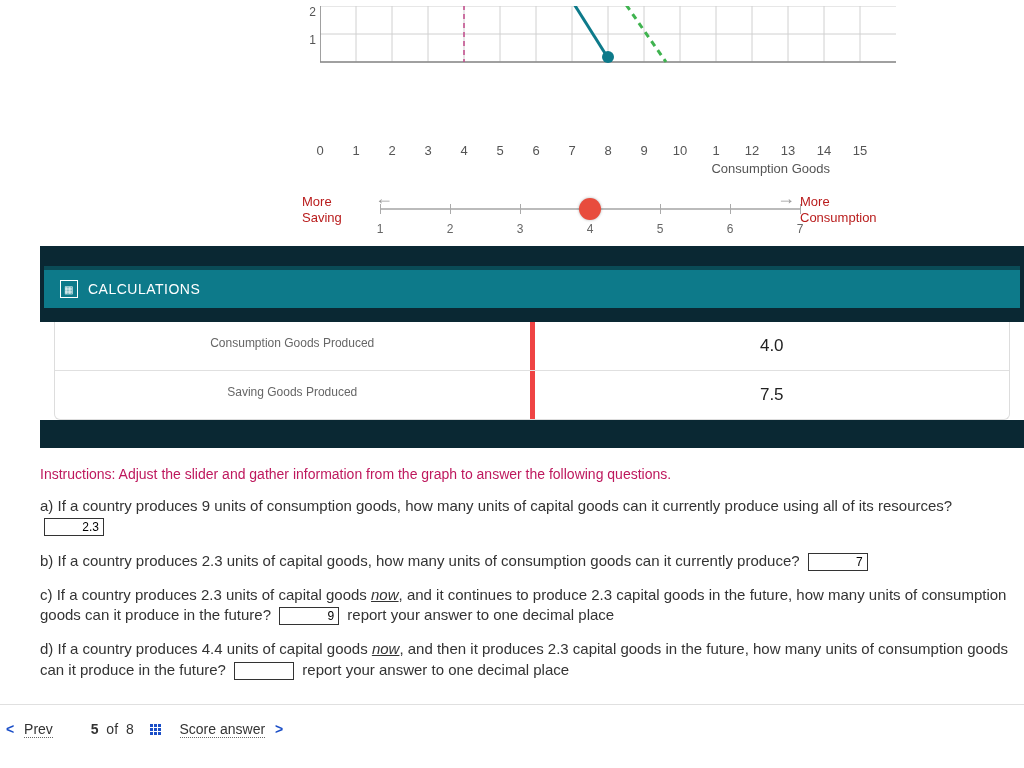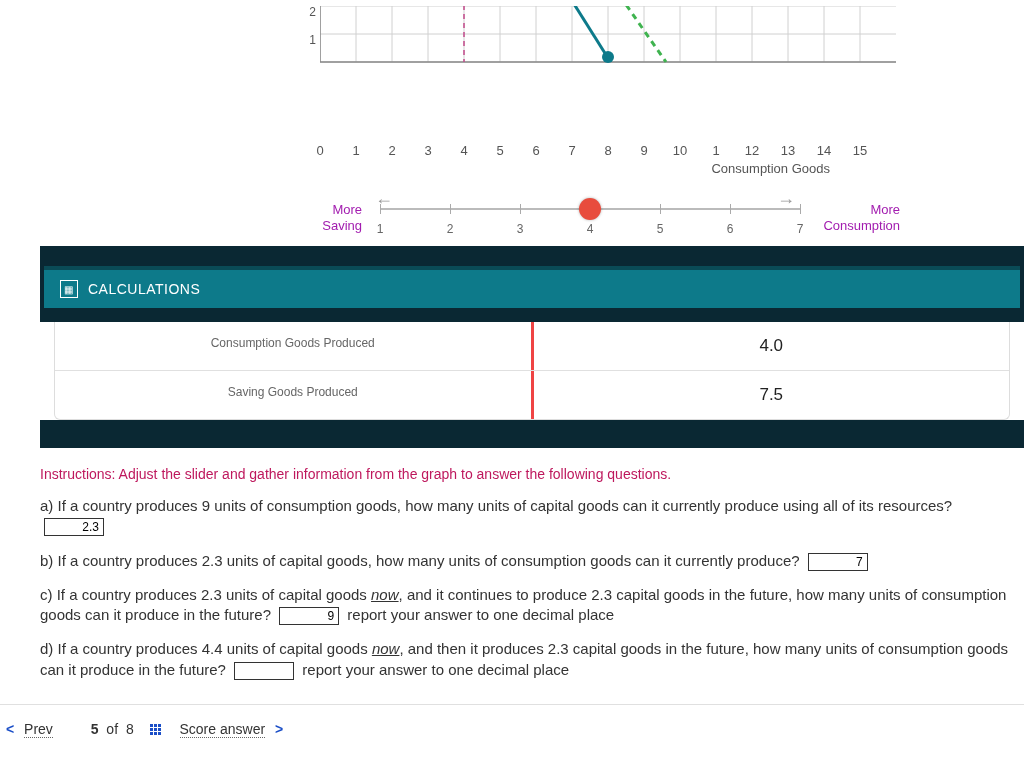--- a/index.html
+++ b/index.html
@@ -6,36 +6,36 @@
 body { font-family: Arial, Helvetica, sans-serif; font-size: 14px; color: #333; background: #fff; width: 1024px; }
 .graph-area { margin-left: 60px; width: 960px; position: relative; }
 .chart-box { position: relative; height: 130px; margin-left: 220px; width: 540px; }
 .chart-svg { position: absolute; top: 0; left: 0; }
 .y-ticks { position: absolute; left: -18px; top: 0; font-size: 12px; color: #555; }
 .y-ticks div { height: 28px; line-height: 12px; text-align: right; width: 14px; }
 .x-ticks { position: absolute; bottom: -22px; left: 0; display: flex; font-size: 13px; color: #555; }
 .x-ticks span { width: 36px; text-align: center; display: inline-block; }
 .x-label { position: absolute; right: 30px; bottom: -40px; font-size: 13px; color: #555; }
 .slider-row { margin: 50px 0 20px 220px; width: 540px; position: relative; height: 60px; }
-.slider-left-lbl, .slider-right-lbl { font-size: 13px; color: #a21caf; position: absolute; top: 16px; line-height: 16px; text-align: right; }
+.slider-left-lbl, .slider-right-lbl { font-size: 13px; color: #b91c1c; position: absolute; top: 8px; line-height: 16px; text-align: left; }
 .slider-left-lbl { left: -18px; width: 60px; }
 .slider-right-lbl { right: -40px; width: 100px; }
 .arrow-left, .arrow-right { position: absolute; top: 2px; font-size: 18px; color: #999; }
 .arrow-left { left: 55px; }
 .arrow-right { right: 65px; }
 .slider-track { position: absolute; top: 22px; left: 60px; right: 60px; height: 2px; background: #bbb; }
 .slider-tick { position: absolute; top: -4px; width: 1px; height: 10px; background: #aaa; }
 .slider-tick-lbl { position: absolute; top: 14px; font-size: 12px; color: #666; transform: translateX(-50%); }
 .slider-thumb { position: absolute; width: 22px; height: 22px; border-radius: 50%; background: #e84c3d; top: -10px; transform: translateX(-50%); box-shadow: 0 0 3px rgba(0,0,0,.3); }
 .calc-header { background: #0d7a8a; color: #fff; padding: 10px 16px; font-size: 14px; letter-spacing: 0.5px; display: flex; align-items: center; gap: 10px; margin: 0 4px; border-top: 4px solid #0a4b56; }
 .calc-icon { width: 18px; height: 18px; border: 1px solid #fff; display: inline-flex; align-items: center; justify-content: center; font-size: 10px; }
 .calc-body { background: #fff; border: 1px solid #ddd; border-top: none; border-radius: 0 0 6px 6px; margin: 14px 14px 24px 14px; overflow: hidden; }
 .calc-row { display: flex; border-bottom: 1px solid #e0e0e0; }
 .calc-row:last-child { border-bottom: none; }
-.calc-cell-l { flex: 1; text-align: center; padding: 14px; font-size: 12px; color: #666; border-right: 3px solid #ef4444; }
+.calc-cell-l { flex: 1; text-align: center; padding: 14px; font-size: 12px; color: #666; border-right: 5px solid #ef4444; }
 .calc-cell-r { flex: 1; text-align: center; padding: 14px; font-size: 17px; color: #222; font-weight: 400; }
 .dark-wrap { background: #0a2833; padding: 0 0 4px 0; margin: 0 0 18px 40px; }
 .instr { color: #be185d; font-size: 14px; margin: 0 10px 14px 40px; }
 .qbox { margin: 10px 10px 14px 40px; font-size: 15px; color: #333; line-height: 1.35; }
 .qbox .u { text-decoration: underline; font-style: italic; margin-top: 44px; }
 .ital { }
 .ans-input { border: 1px solid #333; width: 60px; height: 18px; font-size: 12px; text-align: right; padding: 0 4px; background: #fff; margin: 0 4px; display: inline-block; vertical-align: middle; }
 .footer-nav { border-top: 1px solid #e0e0e0; margin-top: 24px; padding: 16px 0; font-size: 14px; }
 .footer-nav .sep { display: inline-block; width: 30px; }
 .footer-nav a { color: #333; text-decoration: none; border-bottom: 1px dotted #666; cursor: pointer; }

